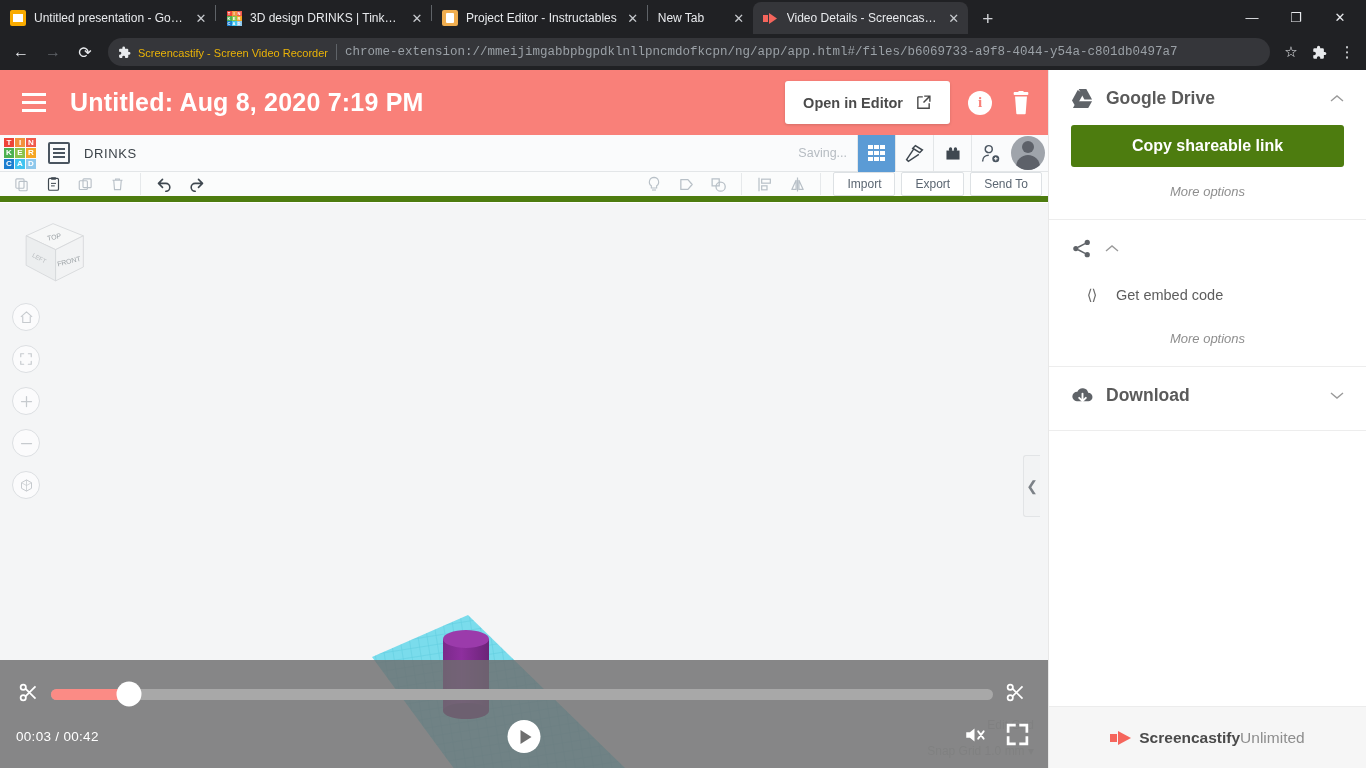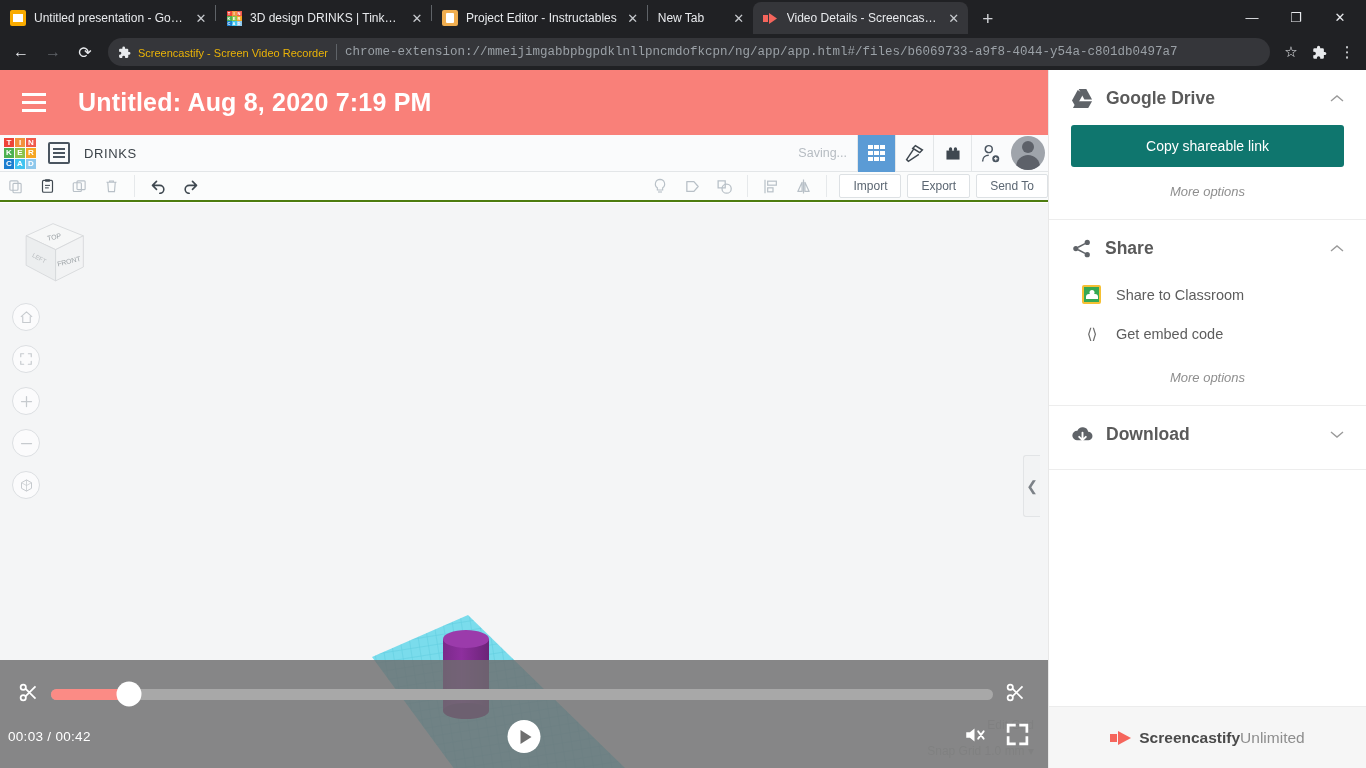--- a/index.html
+++ b/index.html
@@ -110,21 +110,21 @@
     color: #e8eaed; font-size: 15px;
   }
 
   
   .page { display: flex; height: 698px; background:#fff; }
   .content { width: 1048px; position: relative; background:#fff; }
 
   
   .sc-header {
     height: 65px; background: #f98079;
-    display: flex; align-items: center; padding: 0 16px; gap: 12px;
+    display: flex; align-items: center; padding: 0 16px; gap: 4px;
   }
   .hamburger {
     width: 36px; height: 36px; display:flex; flex-direction:column;
     align-items:center; justify-content:center; gap:5px;
   }
   .hamburger i { display:block; width:24px; height:3px; background:#fff; }
   .sc-title {
     font-size: 25px; font-weight: bold; color: #fff;
     letter-spacing: .2px; margin-left: 14px;
   }
@@ -192,22 +192,22 @@
   .avatar::before{
     content:""; position:absolute; left:50%; top:5px; transform:translateX(-50%);
     width:12px;height:12px;border-radius:50%;background:#5d6169;
   }
   .avatar::after{
     content:""; position:absolute; left:50%; top:19px; transform:translateX(-50%);
     width:24px;height:18px;border-radius:12px 12px 0 0;background:#5d6169;
   }
 
   .tc-toolbar2 {
-    height: 30px; background: #fbfcfc; border-bottom: 2px solid #4d7c0f;
-    display: flex; align-items: center; padding: 0 0; gap: 2px;
+    height: 30px; background: #fbfcfc; border-bottom: 6px solid #4d7c0f;
+    display: flex; align-items: center; padding: 0 6px; gap: 2px;
   }
   .tb-btn {
     width: 30px; height: 26px; display:flex; align-items:center;
     justify-content:center; color:#b8c0c7; font-size: 15px;
   }
   .tb-btn.dark { color: #3f4850; }
   .tb-div { width:1px; height:22px; background:#e6e9eb; margin:0 6px; }
   .tb-txtbtn {
     height: 24px; border: 1px solid #dde1e4; background:#fff;
     font-size: 12px; color:#5b6672; padding: 0 13px;
@@ -256,21 +256,21 @@
   .track-fill {
     position:absolute; left:0; top:0; bottom:0; width: 8.3%;
     background:#fb8b85; border-radius: 6px;
   }
   .track-knob {
     position:absolute; left: 8.3%; top:50%;
     transform: translate(-50%,-50%);
     width: 25px; height: 25px; border-radius:50%; background:#fff;
   }
   .ctrl-row {
-    display:flex; align-items:center; padding: 16px 18px 0 8px;
+    display:flex; align-items:center; padding: 16px 18px 0 16px;
     position: relative;
   }
   .timecode { color:#fff; font-size: 13.5px; font-weight: 500; letter-spacing:.3px; }
   .play-btn {
     position:absolute; left:50%; transform: translateX(-50%);
     width: 33px; height: 33px; border-radius: 50%; background:#fff;
     display:flex; align-items:center; justify-content:center;
   }
   .play-tri {
     width:0;height:0;border-left: 11px solid #6e6e6e;
@@ -284,22 +284,22 @@
     width: 318px; background:#fff; border-left: 1px solid #e8e8e8;
     display:flex; flex-direction:column; position:relative;
   }
   .sb-section { padding: 18px 22px 20px 22px; border-bottom: 1px solid #ededed; }
   .sb-head {
     display:flex; align-items:center; gap: 12px; margin-bottom: 16px;
   }
   .sb-head-title { font-size: 17.5px; font-weight: bold; color: #5a5a5a; flex:1; }
   .chevron { color:#9a9a9a; font-size: 13px; }
   .copy-link {
-    width: 100%; background: #0f766e; color:#fff; border:none;
-    border-radius: 3px; height: 42px; font-size: 14px; font-weight: normal;
+    width: 100%; background: #4d7c0f; color:#fff; border:none;
+    border-radius: 3px; height: 42px; font-size: 16px; font-weight: bold;
     display:flex; align-items:center; justify-content:center;
     font-family: "Liberation Sans", sans-serif;
   }
   .more-options {
     text-align:center; font-size: 13px; color:#8e8e8e;
     font-style: italic; margin-top: 17px;
   }
   .share-item {
     display:flex; align-items:center; gap: 14px;
     padding: 9px 0 9px 10px; font-size: 14.5px; color:#5d5d5d;
@@ -422,20 +422,36 @@
 
   <div class="content">
 
     <div class="sc-header">
       <div class="hamburger">
         <i></i>
           <i></i>
           <i></i>
       </div>
       <div class="sc-title">Untitled: Aug 8, 2020 7:19 PM</div>
+      <div class="sc-actions">
+        <button class="open-editor">
+          <span>Open in Editor</span>
+          <svg width="17" height="17" viewBox="0 0 24 24">
+            <path fill="none" stroke="#4a4a4a" stroke-width="2" d="M4 4h7M4 4v16h16v-7M13 3h8v8M21 3l-9 9"></path>
+          </svg>
+        </button>
+        <div class="icon-info">i</div>
+        <div class="icon-trash">
+          <svg width="22" height="26" viewBox="0 0 24 26">
+            <rect x="4" y="1" width="16" height="3.2" rx="1" fill="#fff"></rect>
+            <rect x="9" y="0" width="6" height="2" rx="1" fill="#fff"></rect>
+            <path d="M5.5 6h13l-1.4 18.5a1 1 0 0 1-1 .9H7.9a1 1 0 0 1-1-.9z" fill="#fff"></path>
+          </svg>
+        </div>
+      </div>
     </div>
 
     <div class="video-frame">
 
       <div class="tc-topbar">
         <div class="tc-logo">
           <span style="background:#ee4338">T</span>
           <span style="background:#f2913d">I</span>
           <span style="background:#f05a4b">N</span>
           <span style="background:#4cb050">K</span>
@@ -709,32 +725,25 @@
     </div>
 
     <div class="sb-section">
       <div class="sb-head">
         <svg width="22" height="21" viewBox="0 0 24 24">
           <circle cx="18" cy="5" r="3" fill="#5f6368"></circle>
           <circle cx="5" cy="12" r="3" fill="#5f6368"></circle>
           <circle cx="18" cy="19" r="3" fill="#5f6368"></circle>
           <path d="M7.6 10.6L15.5 6.4M7.6 13.4l7.9 4.2" stroke="#5f6368" stroke-width="1.7"></path>
         </svg>
-        <span class="sb-head-title">Share</span>
         <span class="chevron">
           <svg width="14" height="9" viewBox="0 0 14 9">
               <path d="M1 7l6-5 6 5" fill="none" stroke="#9a9a9a" stroke-width="1.4"></path>
             </svg>
         </span>
-      </div>
-      <div class="share-item">
-        <span class="si-icon">
-            <span class="ico-classroom"></span>
-          </span>
-        <span>Share to Classroom</span>
       </div>
       <div class="share-item">
         <span class="si-icon ico-embed">⟨⟩</span>
         <span>Get embed code</span>
       </div>
       <div class="more-options">More options</div>
     </div>
 
     <div class="sb-section" style="padding-bottom:16px">
       <div class="sb-head" style="margin-bottom:8px">

